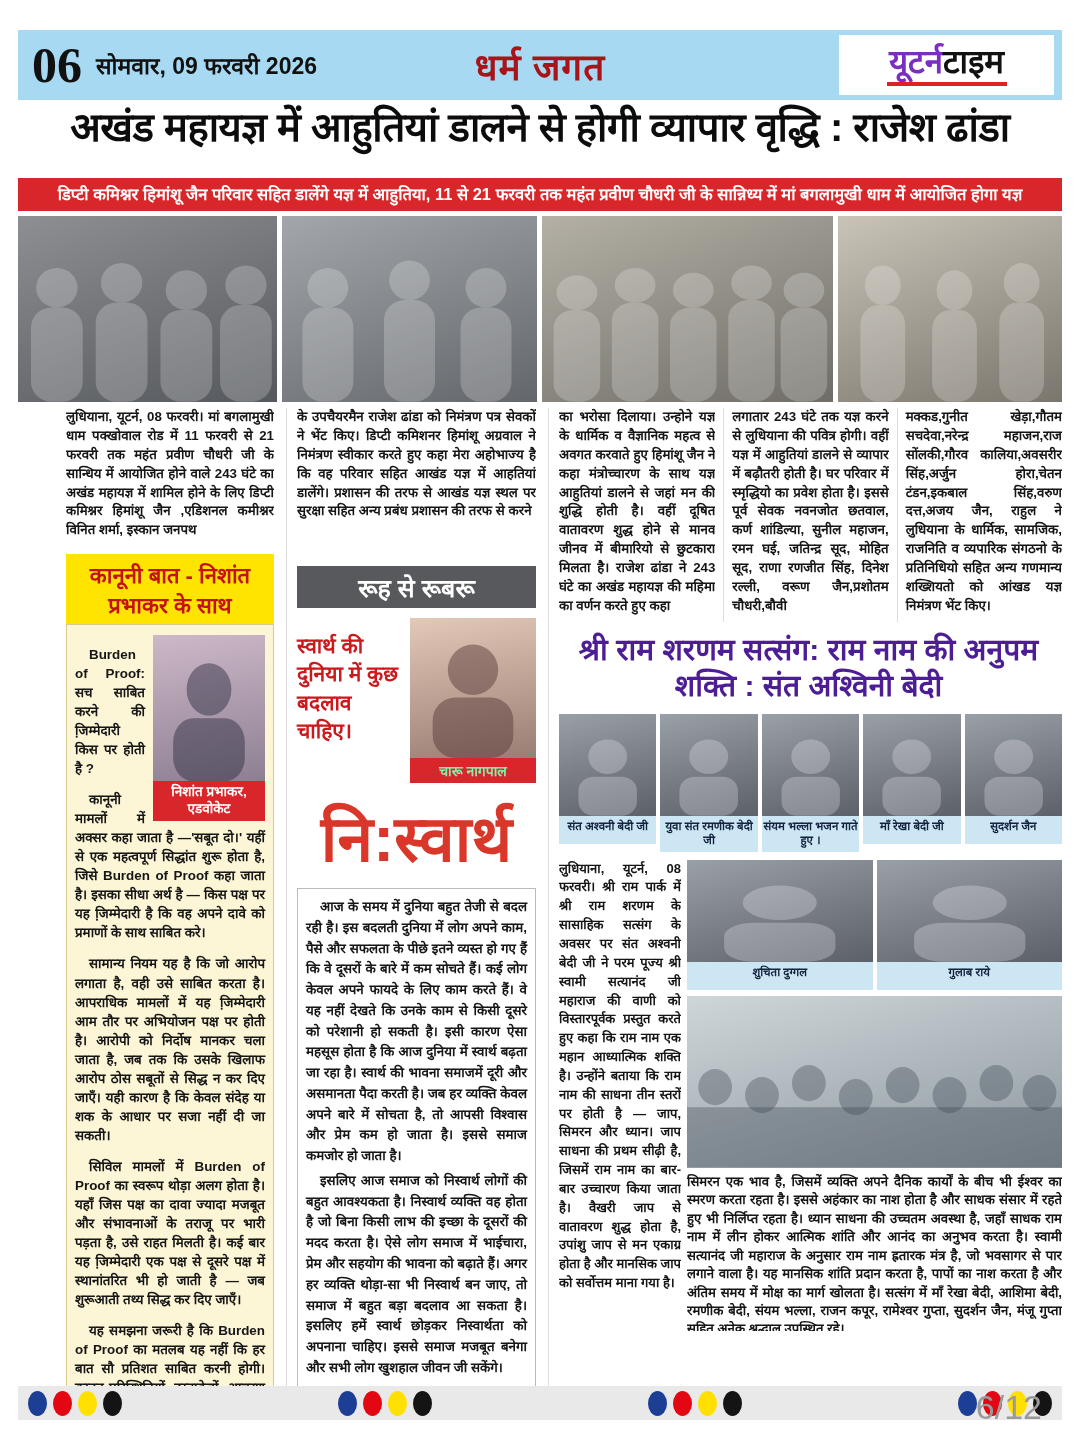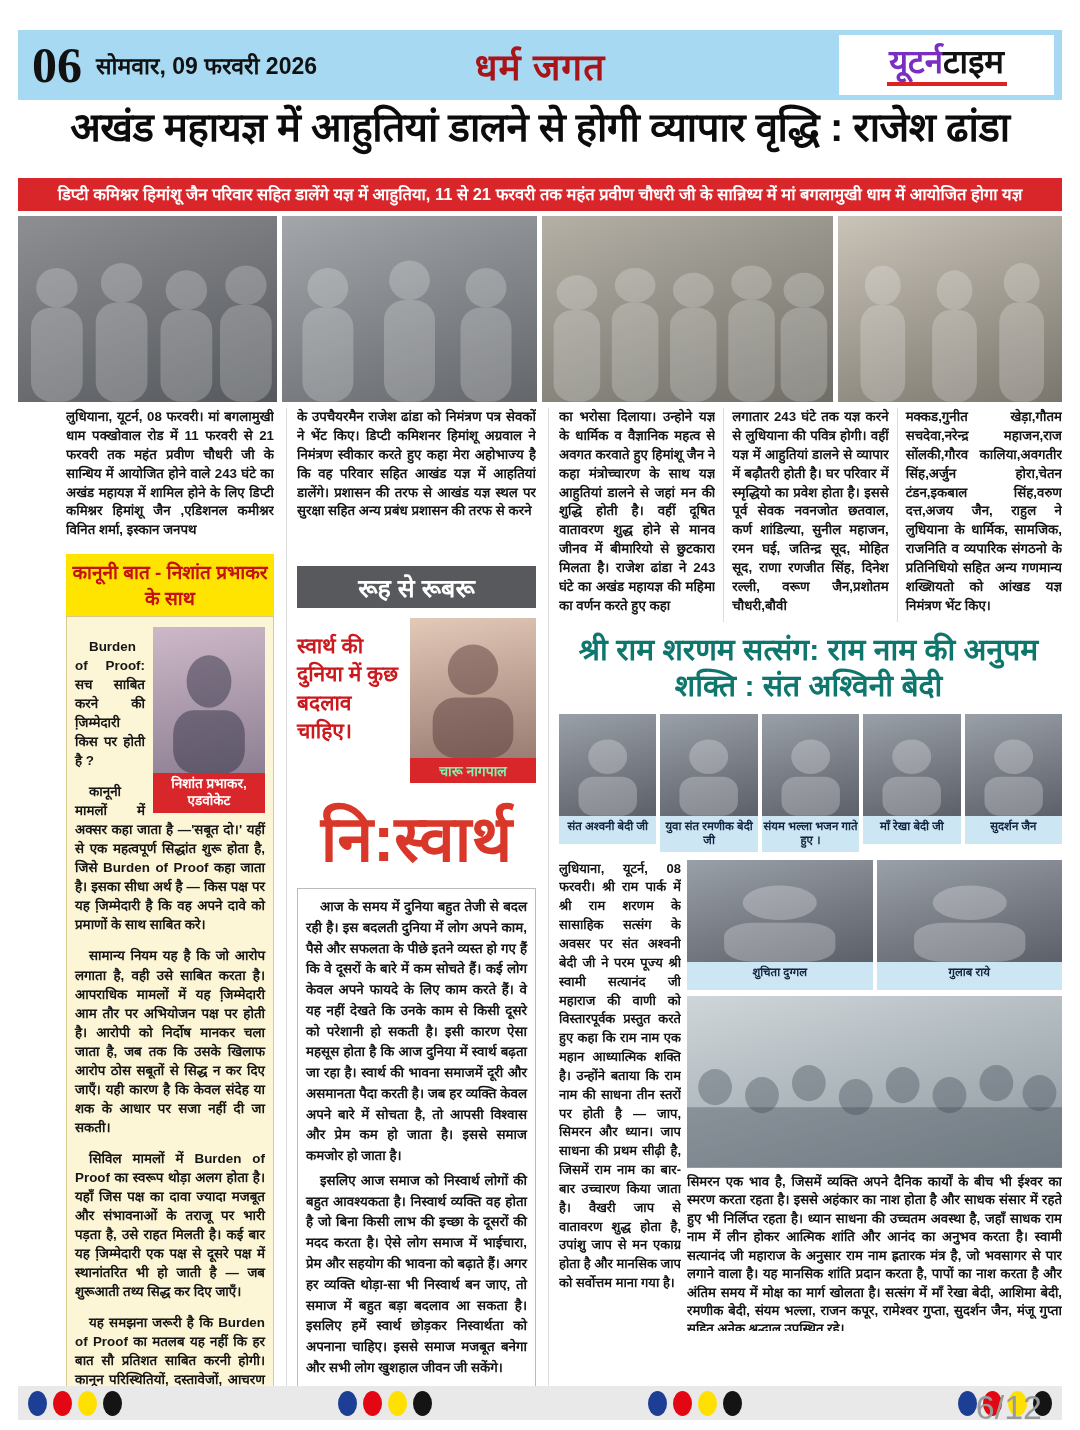--- a/index.html
+++ b/index.html
@@ -41,21 +41,21 @@
   .colA { width:256px;padding-left:48px; }
   .colB { width:250px; border-left:1px solid #ddd; padding-left:10px; }
   .colC { width:514px; border-left:1px solid #ddd; padding-left:10px; }
 
   .bodytxt { font-size:13.3px; font-weight:600; color:#151515; line-height:1.42; text-align:justify; }
   .colA-text { height:138px; overflow:hidden; }
   .colB-text { height:150px; overflow:hidden; }
 
   
   .legal { margin-top:8px; }
-  .legal-hdr { background:#ffe400; color:#c41114; font-size:19px; font-weight:900;
+  .legal-hdr { background:#ffe400; color:#c41114; font-size:22px; font-weight:900;
                text-align:center; padding:5px 2px; }
   .legal-body { background:#fcf5d6; border:1px solid #d9c98f; padding:8px 8px; height:772px;
                 overflow:hidden; font-size:13.4px; font-weight:600; color:#161616;
                 line-height:1.42; text-align:justify; }
   .legal-body p { margin-bottom:4px; text-indent:14px;margin-top:12px; }
   .legal-body p.first { text-indent:14px; }
   .adv-photo { float:right; width:112px; margin:2px 0 4px 8px; }
   .adv-img { position:relative; width:112px; height:146px; overflow:hidden;
              background:linear-gradient(170deg,#cdb8c8,#8d7f92); }
   .adv-img svg { position:absolute; bottom:0; left:0; width:100%; height:90%; }
@@ -76,21 +76,21 @@
              text-align:center; padding:3px 2px; }
   .ruh-title { color:#d8372a; font-size:64px; font-weight:900; text-align:center; margin:10px 0 8px 0; }
   .ruh-body { border:1px solid #bbb; padding:8px 8px; height:520px; overflow:hidden;
               font-size:13.4px; font-weight:600; color:#161616; line-height:1.55; text-align:justify; }
   .ruh-body p { margin-bottom:4px; text-indent:14px; }
 
   
   .c-top { display:flex; gap:8px; height:214px; overflow:hidden; }
   .c-top .tc { flex:1; overflow:hidden; }
   .c-top .tc + .tc { border-left:1px solid #ddd; padding-left:8px; }
-  .headline2 { text-align:center; font-size:30px; font-weight:900; color:#0f766e;
+  .headline2 { text-align:center; font-size:30px; font-weight:900; color:#4c1d95;
                line-height:1.2; margin:10px 4px 10px 0; }
   .prow { display:flex; gap:4px; }
   .pcell { flex:1; display:flex; flex-direction:column; }
   .pcell .pimg { position:relative; height:102px; overflow:hidden;
                  background:linear-gradient(165deg,#9aa0a8,#5c6068); }
   .pcell .pimg svg { position:absolute; bottom:0; left:0; width:100%; height:85%; }
   .pcell .pcap { background:#cce6f4; color:#14243f; font-size:11.5px; font-weight:bold;
                  text-align:center; padding:4px 1px; min-height:28px; line-height:1.2; }
   .ram-lower { display:flex; gap:6px; margin-top:8px; }
   .ram-left { width:122px; height:492px; overflow:hidden; font-size:13px; font-weight:600;
@@ -244,21 +244,21 @@
           <p>आज के समय में दुनिया बहुत तेजी से बदल रही है। इस बदलती दुनिया में लोग अपने काम, पैसे और सफलता के पीछे इतने व्यस्त हो गए हैं कि वे दूसरों के बारे में कम सोचते हैं। कई लोग केवल अपने फायदे के लिए काम करते हैं। वे यह नहीं देखते कि उनके काम से किसी दूसरे को परेशानी हो सकती है। इसी कारण ऐसा महसूस होता है कि आज दुनिया में स्वार्थ बढ़ता जा रहा है। स्वार्थ की भावना समाजमें दूरी और असमानता पैदा करती है। जब हर व्यक्ति केवल अपने बारे में सोचता है, तो आपसी विश्वास और प्रेम कम हो जाता है। इससे समाज कमजोर हो जाता है।</p>
           <p>इसलिए आज समाज को निस्वार्थ लोगों की बहुत आवश्यकता है। निस्वार्थ व्यक्ति वह होता है जो बिना किसी लाभ की इच्छा के दूसरों की मदद करता है। ऐसे लोग समाज में भाईचारा, प्रेम और सहयोग की भावना को बढ़ाते हैं। अगर हर व्यक्ति थोड़ा-सा भी निस्वार्थ बन जाए, तो समाज में बहुत बड़ा बदलाव आ सकता है। इसलिए हमें स्वार्थ छोड़कर निस्वार्थता को अपनाना चाहिए। इससे समाज मजबूत बनेगा और सभी लोग खुशहाल जीवन जी सकेंगे।</p>
         </div>
       </div>
     </div>
 
     <div class="colC">
       <div class="c-top">
         <div class="tc bodytxt">का भरोसा दिलाया। उन्होने यज्ञ के धार्मिक व वैज्ञानिक महत्व से अवगत करवाते हुए हिमांशू जैन ने कहा मंत्रोच्चारण के साथ यज्ञ आहुतियां डालने से जहां मन की शुद्धि होती है। वहीं दूषित वातावरण शुद्ध होने से मानव जीनव में बीमारियो से छुटकारा मिलता है। राजेश ढांडा ने 243 घंटे का अखंड महायज्ञ की महिमा का वर्णन करते हुए कहा</div>
         <div class="tc bodytxt">लगातार 243 घंटे तक यज्ञ करने से लुधियाना की पवित्र होगी। वहीं यज्ञ में आहुतियां डालने से व्यापार में बढ़ौतरी होती है। घर परिवार में स्मृद्धियो का प्रवेश होता है। इससे पूर्व सेवक नवनजोत छतवाल, कर्ण शांडिल्या, सुनील महाजन, रमन घई, जतिन्द्र सूद, मोहित सूद, राणा रणजीत सिंह, दिनेश रल्ली, वरूण जैन,प्रशोतम चौधरी,बौवी</div>
-        <div class="tc bodytxt">मक्कड,गुनीत खेड़ा,गौतम सचदेवा,नरेन्द्र महाजन,राज सोंलकी,गौरव कालिया,अवगतीर सिंह,अर्जुन होरा,चेतन टंडन,इकबाल सिंह,वरुण दत्त,अजय जैन, राहुल ने लुधियाना के धार्मिक, सामजिक, राजनिति व व्यपारिक संगठनो के प्रतिनिधियो सहित अन्य गणमान्य शख्शियतो को आंखड यज्ञ निमंत्रण भेंट किए।</div>
+        <div class="tc bodytxt">मक्कड,गुनीत खेड़ा,गौतम सचदेवा,नरेन्द्र महाजन,राज सोंलकी,गौरव कालिया,अवसरीर सिंह,अर्जुन होरा,चेतन टंडन,इकबाल सिंह,वरुण दत्त,अजय जैन, राहुल ने लुधियाना के धार्मिक, सामजिक, राजनिति व व्यपारिक संगठनो के प्रतिनिधियो सहित अन्य गणमान्य शख्शियतो को आंखड यज्ञ निमंत्रण भेंट किए।</div>
       </div>
 
       <div class="headline2">श्री राम शरणम सत्संग: राम नाम की अनुपम शक्ति : संत अश्विनी बेदी</div>
 
       <div class="prow">
         <div class="pcell">
           <div class="pimg">
               <svg viewBox="0 0 100 100" preserveAspectRatio="none">
                 <g fill="rgba(255,255,255,0.25)">
                   <circle cx="50" cy="32" r="20"></circle>

